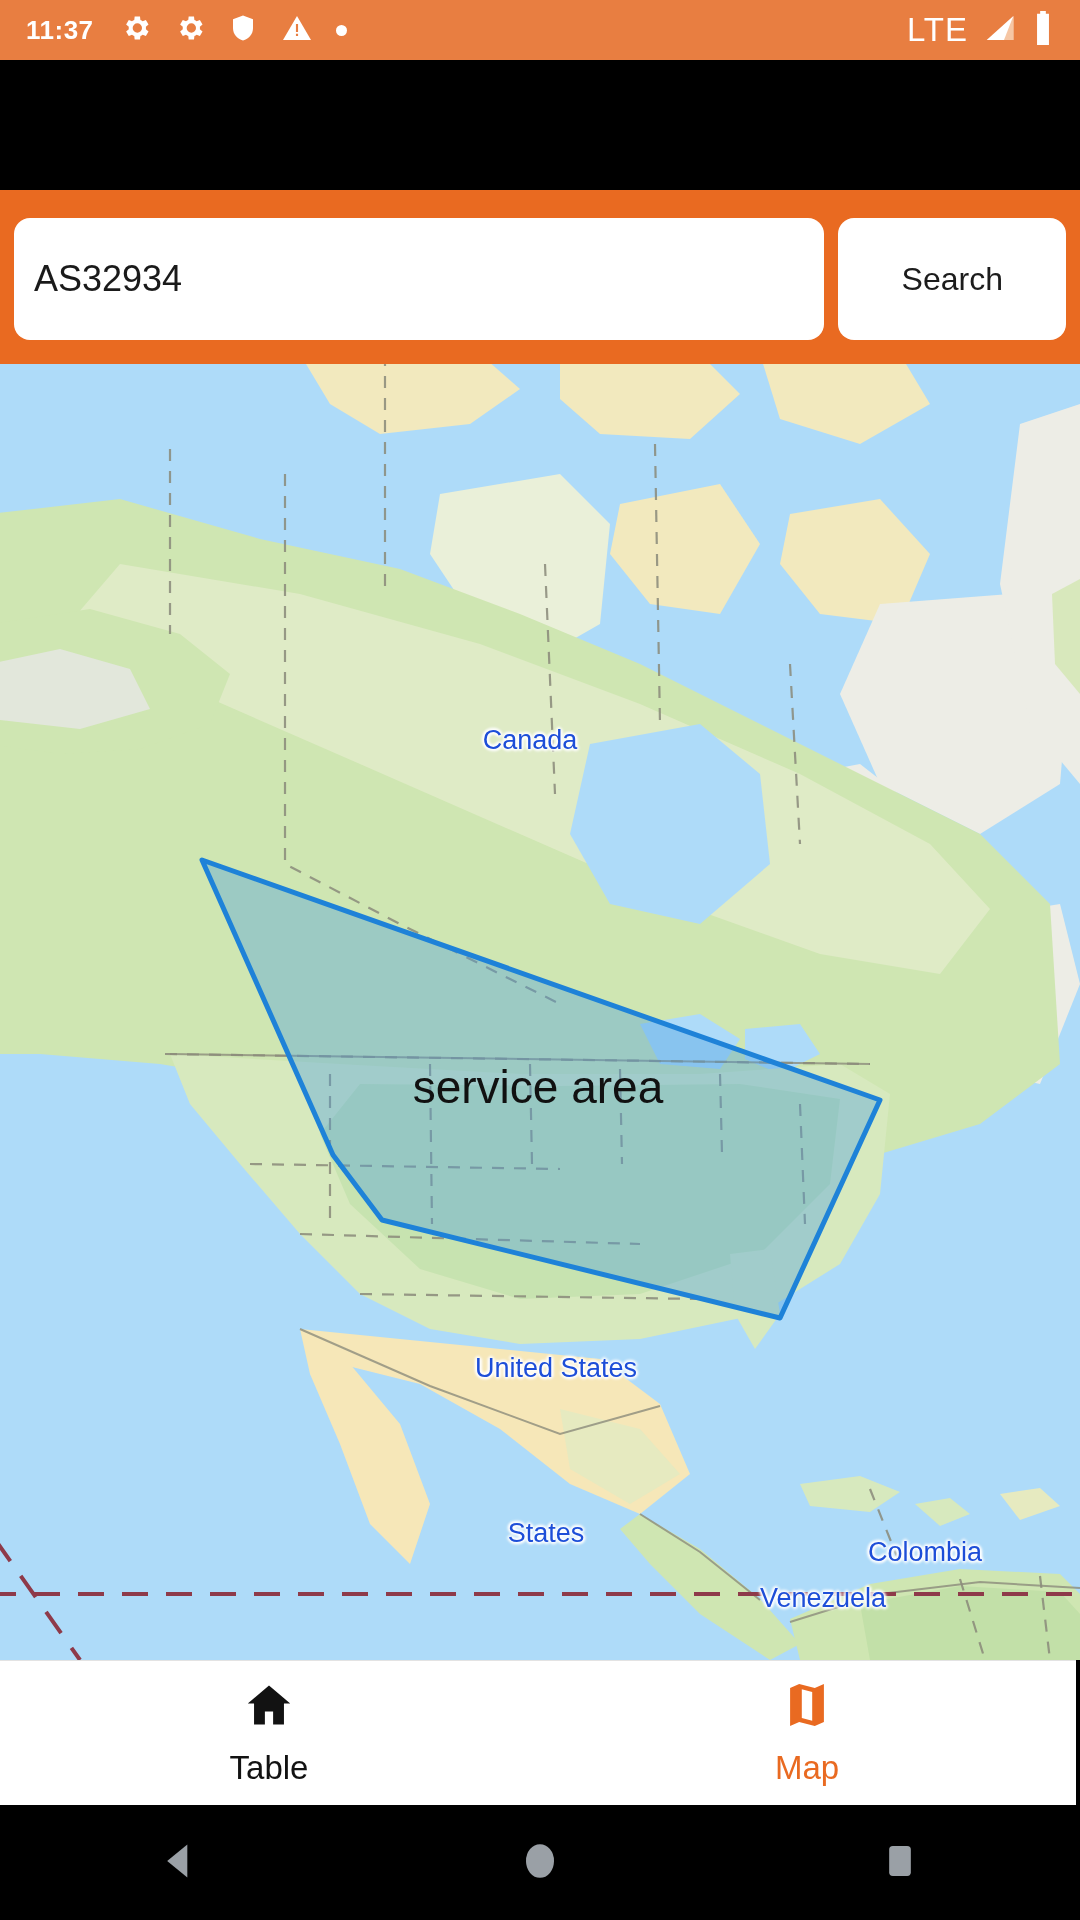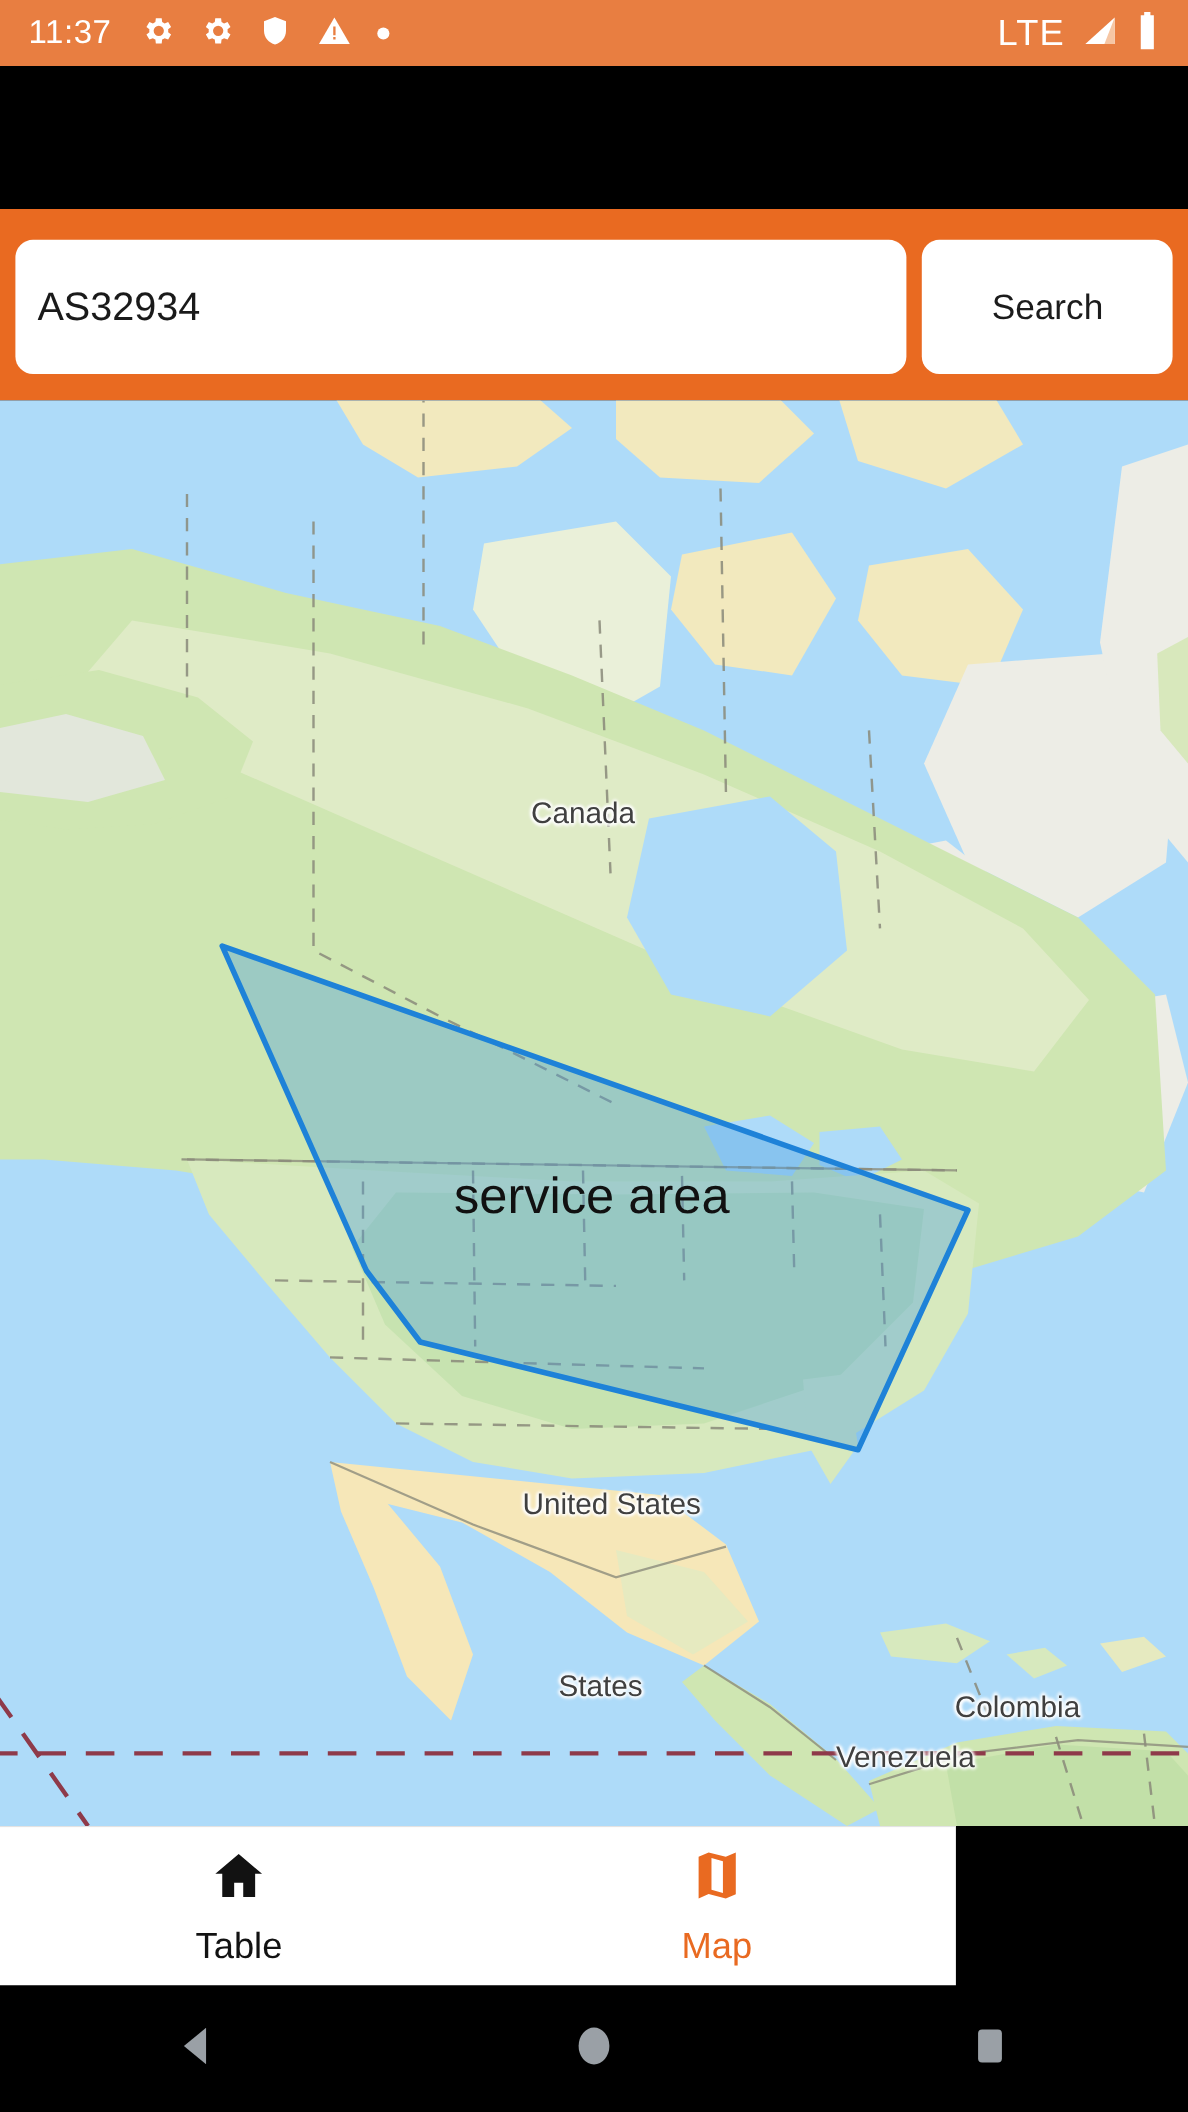--- a/index.html
+++ b/index.html
@@ -7,21 +7,21 @@
   body { font-family:"Liberation Sans", sans-serif; }
 
   #app { position:relative; width:1080px; height:1920px; }
 
   
   .statusbar{
     position:absolute; top:0; left:0; width:1080px; height:60px;
     background:#E87E41; color:#fff; display:flex; align-items:center;
     padding:0 26px;
   }
-  .sb-time{ font-size:30px; letter-spacing:.5px; font-weight:400; }
+  .sb-time{ font-size:26px; letter-spacing:.5px; font-weight:700; }
   .sb-icons{ display:flex; align-items:center; gap:22px; margin-left:26px; }
   .sb-right{ margin-left:auto; display:flex; align-items:center; gap:14px; }
   .sb-lte{ font-size:33px; letter-spacing:1px; }
   .dot-icon{ width:11px; height:11px; border-radius:50%; background:#fff; display:inline-block; }
 
   
   .appbar{
     position:absolute; top:60px; left:0; width:1080px; height:130px;
     background:#E96A21; display:flex; align-items:center;
   }
@@ -46,33 +46,33 @@
   }
 
   
   .map{
     position:absolute; top:364px; left:0; width:1080px; height:1296px;
     overflow:hidden; background:#AEDBF9;
   }
   .map svg{ display:block; }
   .map-label{
     position:absolute; transform:translate(-50%,-50%);
-    font-size:27px; color:#404040; white-space:nowrap;
+    font-size:27px; color:#1d4ed8; white-space:nowrap;
     text-shadow: 2px 0 3px #fff, -2px 0 3px #fff, 0 2px 3px #fff, 0 -2px 3px #fff,
                  1px 1px 3px #fff, -1px -1px 3px #fff;
     text-align: center;
   }
   .area-label{
     position:absolute; transform:translate(-50%,-50%);
     font-size:46px; color:#111; white-space:nowrap;
   }
 
   
   .bottomnav{
-    position:absolute; top:1660px; left:0; width:869px; height:145px;
+    position:absolute; top:1660px; left:0; width:1076px; height:145px;
     background:#fff; display:flex; border-top:1px solid #e3e3e3;text-align:right;
   }
   .navitem{ flex:1; display:flex; flex-direction:column; align-items:center;
             justify-content:center; cursor:pointer; gap:14px; }
   .navitem .lbl{ font-size:33px; }
   .navitem.active .lbl{ color:#E96A21; }
   .navitem.inactive .lbl{ color:#121212; }
 
   
   .sysnav{

